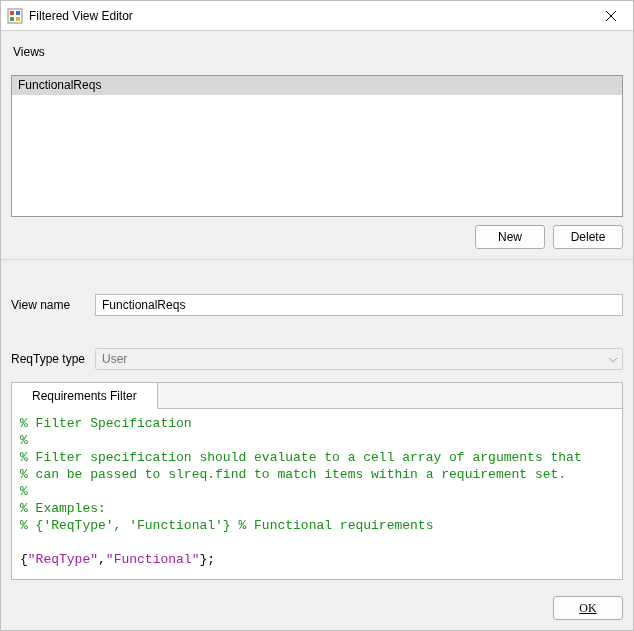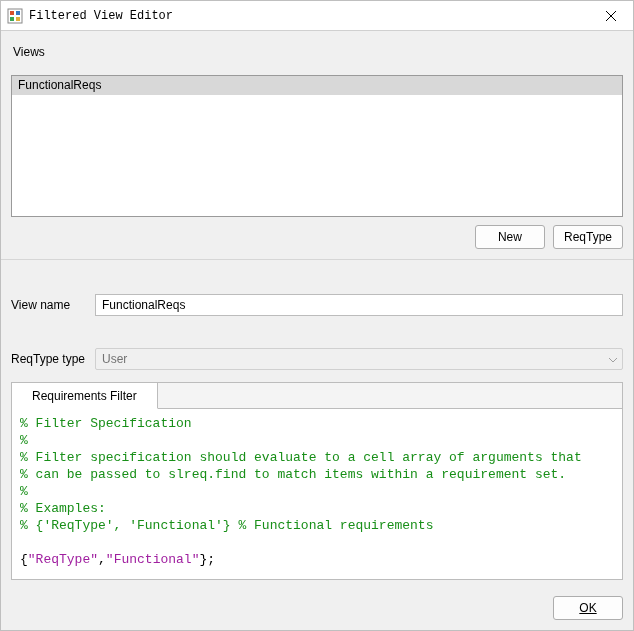--- a/index.html
+++ b/index.html
@@ -30,21 +30,20 @@
   }
   .titlebar .app-icon {
     width: 16px; height: 16px;
     margin-right: 6px;
     display: inline-flex; align-items: center; justify-content: center;
   }
   .titlebar .title {
     flex: 1;
     font-size: 12px;
     color: #000;
-    font-family: Liberation Mono, monospace;
   }
   .titlebar .close {
     width: 44px; height: 30px;
     display: flex; align-items: center; justify-content: center;
     cursor: pointer;
   }
   .content {
     flex: 1;
     padding: 10px 10px 8px 10px;
     display: flex;
@@ -80,21 +79,21 @@
     min-width: 70px;
     height: 24px;
     background: #fdfdfd;
     border: 1px solid #adadad;
     border-radius: 3px;
     font-size: 12px;
     cursor: pointer;
     padding: 4px 10px;
     display: inline-flex; align-items: center; justify-content: center;
   }
-  .btn.primary { text-decoration: underline; }
+  .btn.primary { text-decoration: underline; font-family: Liberation Serif, serif; }
   .hr {
     height: 1px; background: #d6d6d6; margin: 10px -10px 10px -10px;
   }
   .form-row {
     display: flex;
     align-items: center;
     margin-bottom: 8px;
     margin-top: 24px;
   }
   .form-row label {
@@ -208,21 +207,21 @@
   <div class="content">
 
     <div class="section-label">Views</div>
 
     <div class="views-list" id="views-list">
         <div class="row selected">FunctionalReqs</div>
       </div>
 
     <div class="btn-row">
       <button class="btn">New</button>
-      <button class="btn">ReqType</button>
+      <button class="btn">Delete</button>
     </div>
 
     <div class="hr"></div>
 
     <div class="form-row">
       <label>View name</label>
       <input class="text-input" type="text" value="FunctionalReqs" style="">
     </div>
 
     <div class="form-row">

